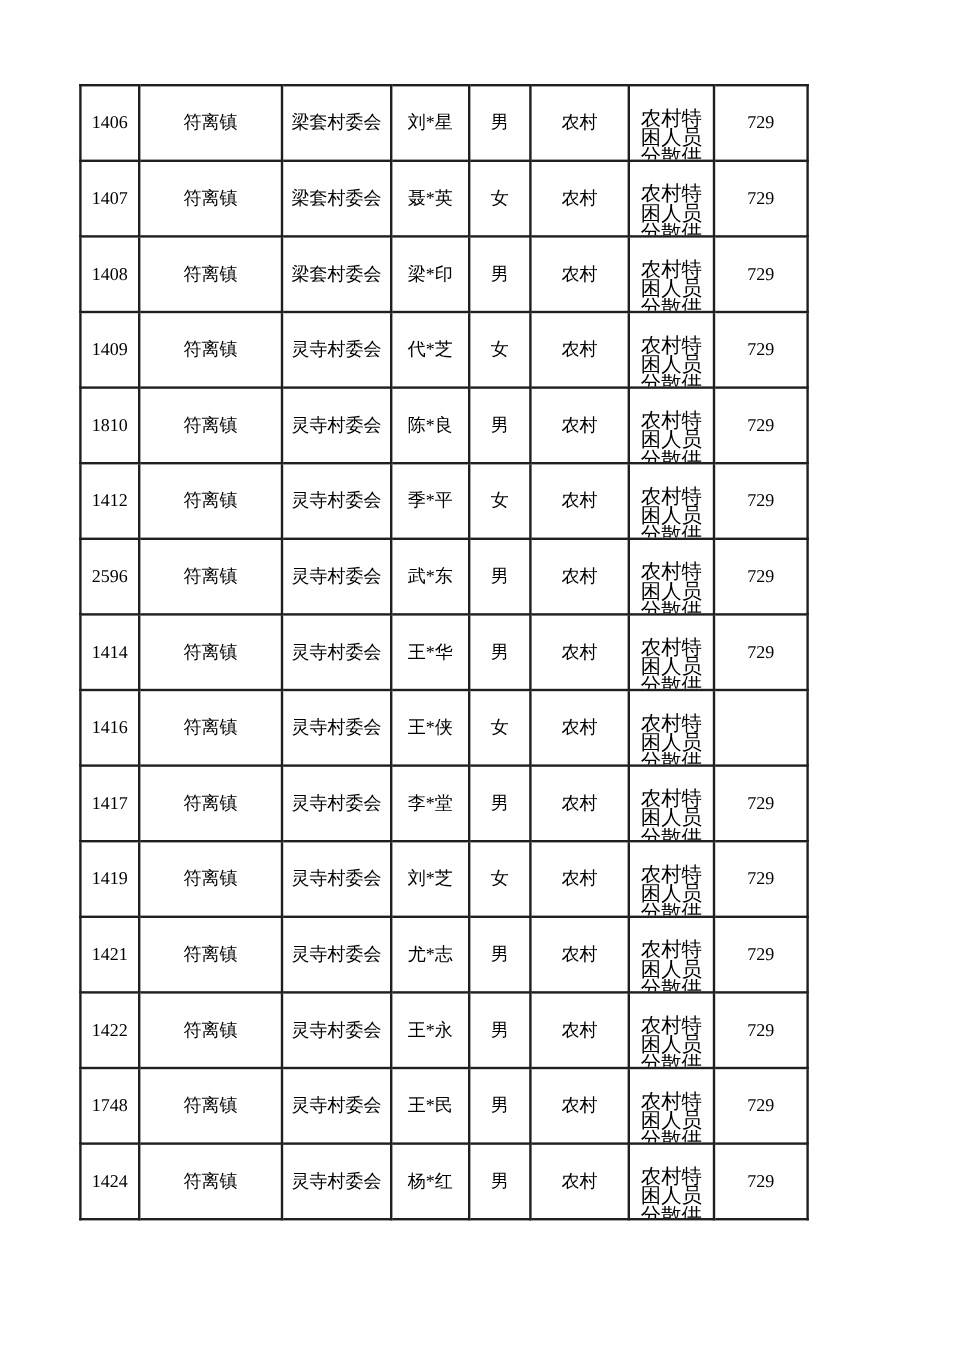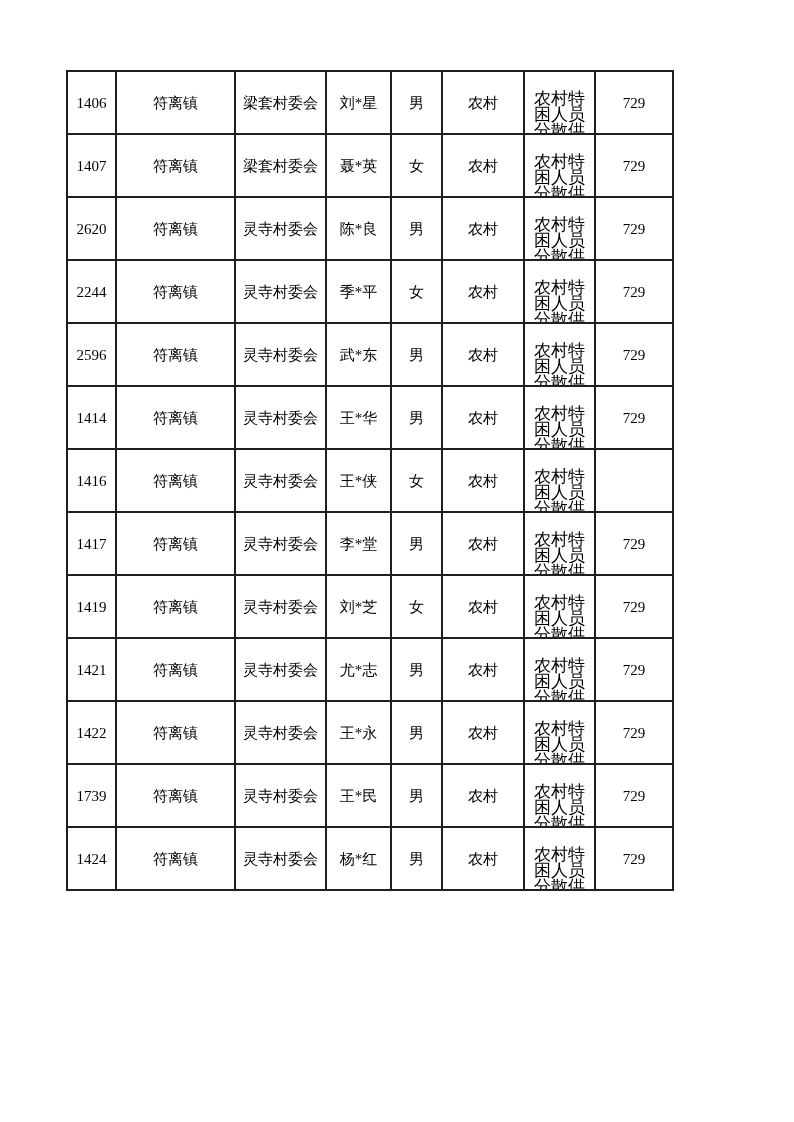--- a/index.html
+++ b/index.html
@@ -86,33 +86,57 @@
           <td>梁套村委会</td>
           <td>聂*英</td>
           <td>女</td>
           <td>农村</td>
           <td class="type-cell">
             <div class="type-text">农村特困人员分散供养</div>
           </td>
           <td>729</td>
         </tr>
         <tr>
-          <td>2620</td>
+          <td>1408</td>
+          <td>符离镇</td>
+          <td>梁套村委会</td>
+          <td>梁*印</td>
+          <td>男</td>
+          <td>农村</td>
+          <td class="type-cell">
+            <div class="type-text">农村特困人员分散供养</div>
+          </td>
+          <td>729</td>
+        </tr>
+        <tr>
+          <td>1409</td>
+          <td>符离镇</td>
+          <td>灵寺村委会</td>
+          <td>代*芝</td>
+          <td>女</td>
+          <td>农村</td>
+          <td class="type-cell">
+            <div class="type-text">农村特困人员分散供养</div>
+          </td>
+          <td>729</td>
+        </tr>
+        <tr>
+          <td>1810</td>
           <td>符离镇</td>
           <td>灵寺村委会</td>
           <td>陈*良</td>
           <td>男</td>
           <td>农村</td>
           <td class="type-cell">
             <div class="type-text">农村特困人员分散供养</div>
           </td>
           <td>729</td>
         </tr>
         <tr>
-          <td>2244</td>
+          <td>1412</td>
           <td>符离镇</td>
           <td>灵寺村委会</td>
           <td>季*平</td>
           <td>女</td>
           <td>农村</td>
           <td class="type-cell">
             <div class="type-text">农村特困人员分散供养</div>
           </td>
           <td>729</td>
         </tr>
@@ -194,21 +218,21 @@
           <td>灵寺村委会</td>
           <td>王*永</td>
           <td>男</td>
           <td>农村</td>
           <td class="type-cell">
             <div class="type-text">农村特困人员分散供养</div>
           </td>
           <td>729</td>
         </tr>
         <tr>
-          <td>1739</td>
+          <td>1748</td>
           <td>符离镇</td>
           <td>灵寺村委会</td>
           <td>王*民</td>
           <td>男</td>
           <td>农村</td>
           <td class="type-cell">
             <div class="type-text">农村特困人员分散供养</div>
           </td>
           <td>729</td>
         </tr>

